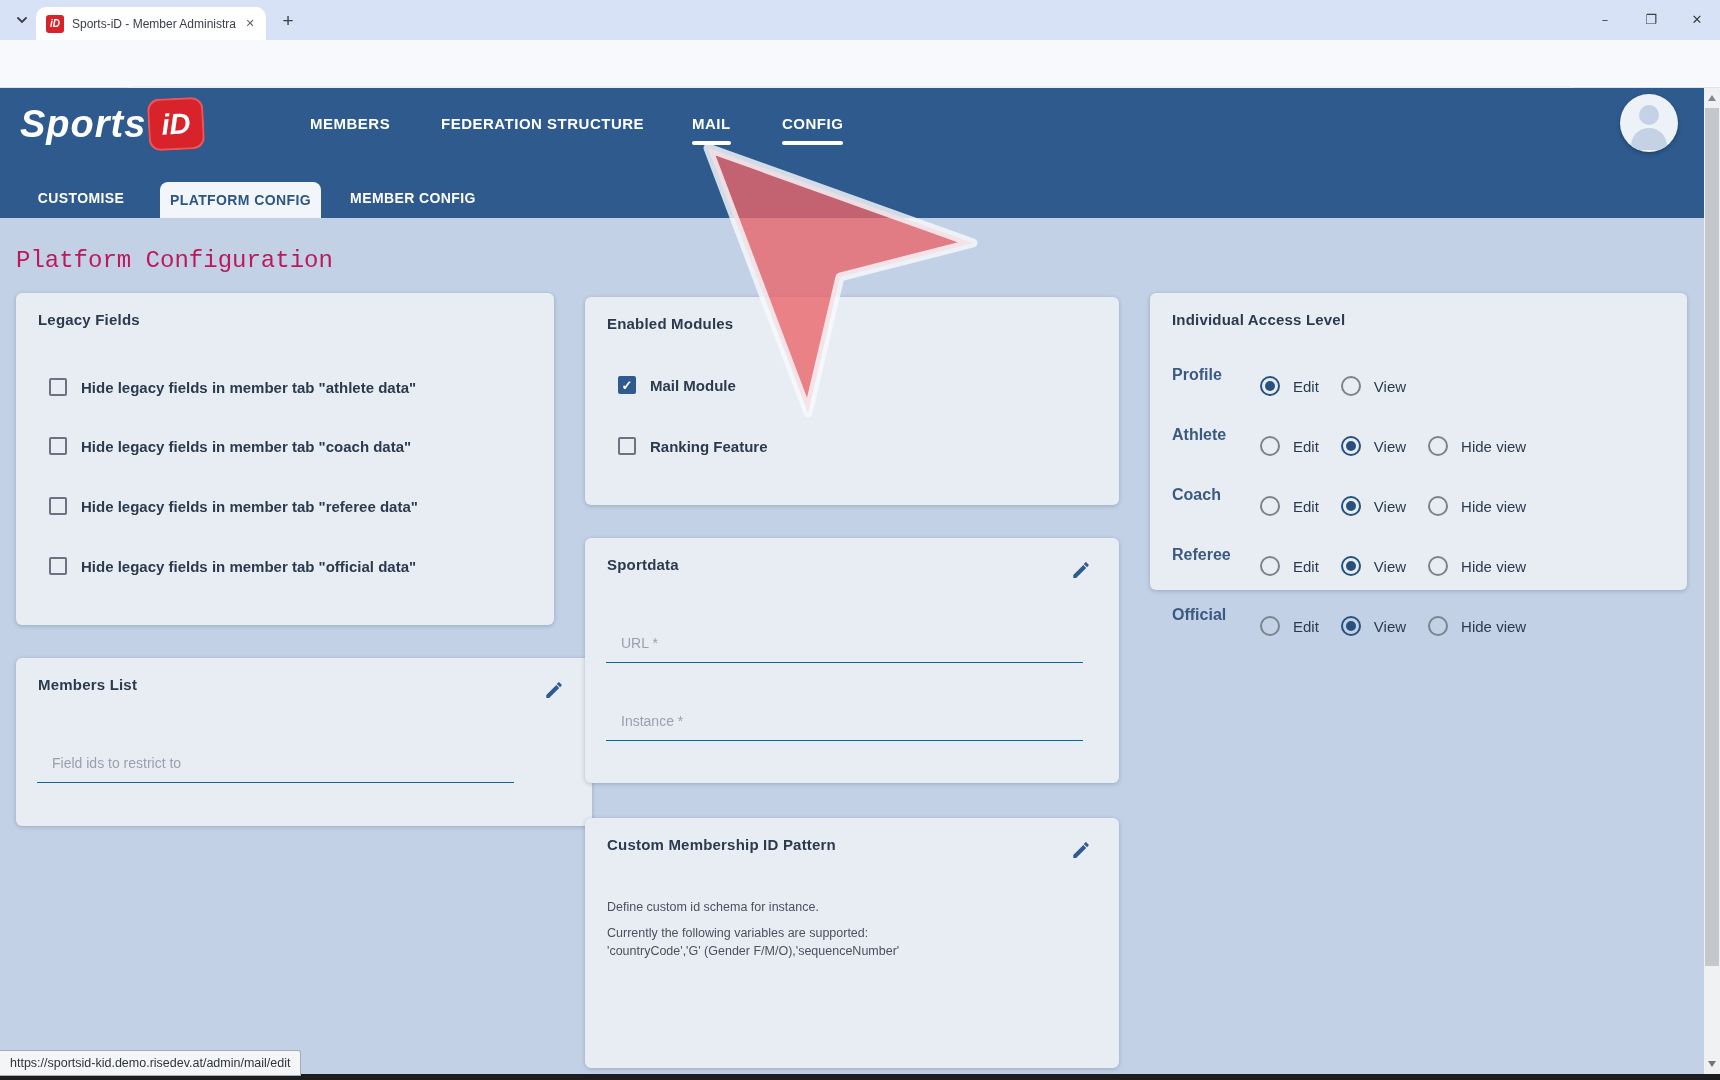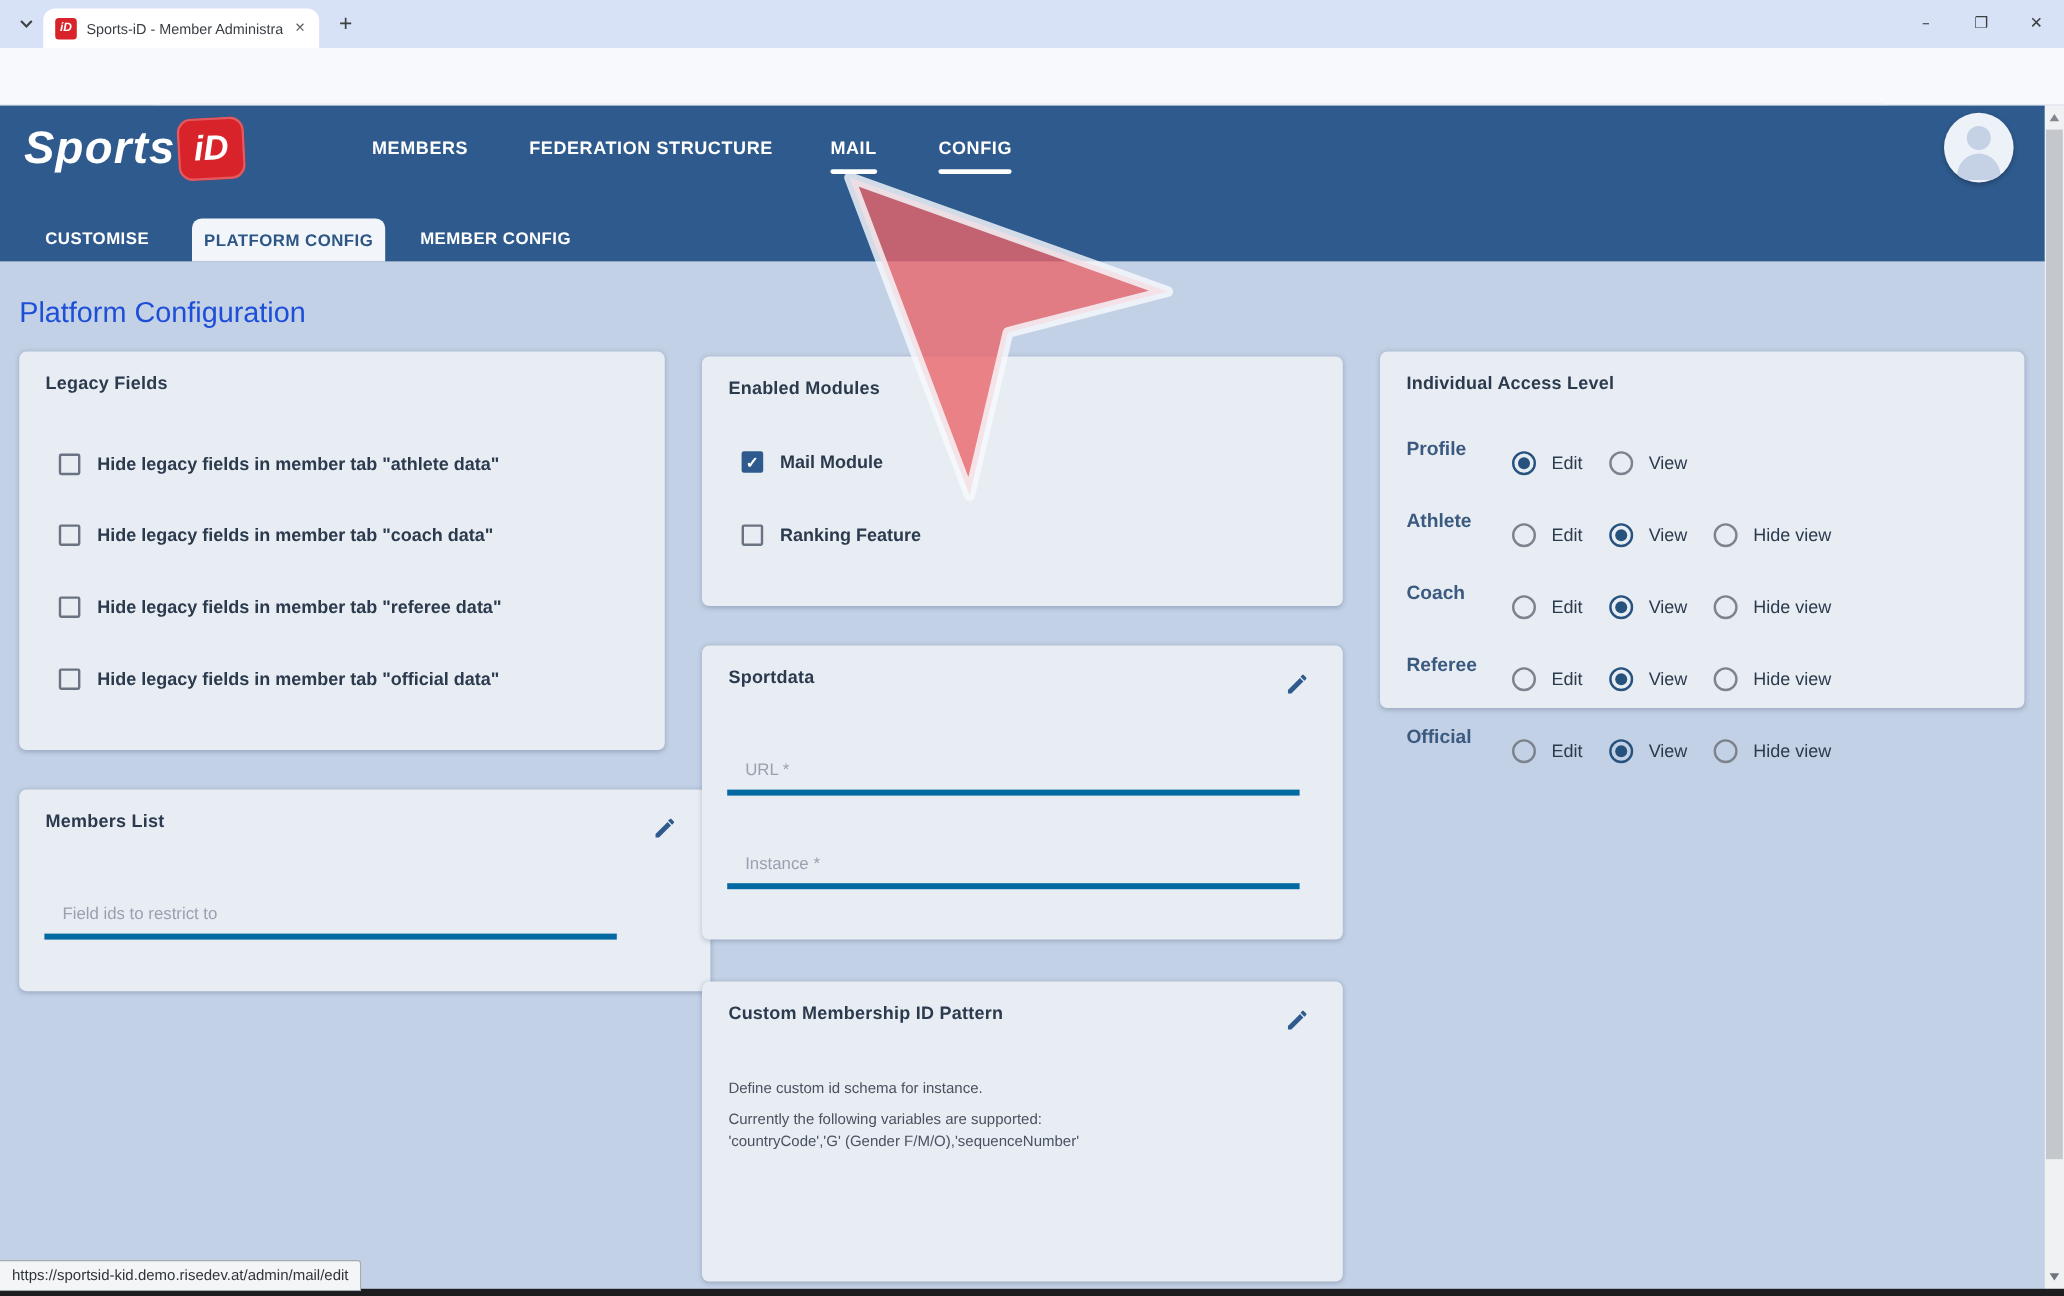--- a/index.html
+++ b/index.html
@@ -55,42 +55,42 @@
               background:#edf1f8;cursor:pointer;overflow:hidden;box-shadow:0 2px 4px rgba(0,0,0,.25);}
   .hdr-avatar .head{position:absolute;left:19px;top:11px;width:20px;height:20px;border-radius:50%;background:#c5d1e4;}
   .hdr-avatar .body{position:absolute;left:11px;top:34px;width:36px;height:22px;border-radius:18px 18px 0 0;background:#c5d1e4;}
   .subnav-item{position:absolute;top:102px;transform:translateX(-50%);color:#fff;font-size:14px;
                font-weight:700;letter-spacing:.4px;cursor:pointer;}
   .subnav-active-tab{position:absolute;left:160px;top:94px;width:161px;height:36px;background:#f2f6fb;
                border-radius:8px 8px 0 0;display:flex;align-items:center;justify-content:center;
                color:#2d5684;font-size:14px;font-weight:700;letter-spacing:.4px;cursor:pointer;}
   
   .content{position:absolute;left:0;top:218px;width:1704px;height:856px;background:#c3d1e6;}
-  .page-title{position:absolute;left:16px;top:29px;font-size:24px;font-weight:500;color:#1d4ed8;}
+  .page-title{position:absolute;left:16px;top:29px;font-size:24px;font-weight:500;color:#be185d;font-family:Liberation Mono, monospace;}
   .card{position:absolute;background:#e8edf4;border-radius:6px;box-shadow:0 1px 4px rgba(40,60,90,.28);}
   .card-title{position:absolute;left:22px;top:18px;font-size:15px;font-weight:700;color:#2b3a4d;letter-spacing:.2px;}
   .pencil-btn{position:absolute;right:26px;top:20px;width:24px;height:24px;cursor:pointer;
               display:flex;align-items:center;justify-content:center;}
   .cbx-row{position:absolute;left:33px;height:24px;display:flex;align-items:center;gap:14px;cursor:pointer;}
   .cbx{width:18px;height:18px;box-sizing:border-box;border:2px solid #697381;border-radius:2px;
        display:flex;align-items:center;justify-content:center;background:transparent;}
   .cbx .tick{display:none;color:#fff;font-size:13px;font-weight:700;line-height:1;}
   .cbx.checked{background:#2e5a8d;border-color:#2e5a8d;}
   .cbx.checked .tick{display:block;}
   .cbx-label{font-size:15px;font-weight:600;color:#2b3a4d;}
   .acc-row{position:absolute;left:22px;height:40px;display:flex;align-items:center;}
   .acc-label{width:88px;font-size:16px;font-weight:700;color:#3b5a80;position:relative;top:-11px;}
   .radio{width:20px;height:20px;box-sizing:border-box;border:2px solid #7c838d;border-radius:50%;
          position:relative;flex:0 0 auto;cursor:pointer;}
   .radio.selected{border-color:#27527e;}
   .radio.selected::after{content:"";position:absolute;left:3px;top:3px;width:10px;height:10px;
          border-radius:50%;background:#27527e;}
   .radio-label{font-size:15px;font-weight:500;color:#2b3a4d;margin:0 22px 0 13px;cursor:pointer;}
   .field{position:absolute;left:21px;width:477px;height:40px;background:transparent;border:none;
-         border-bottom:5px solid #0369a1;outline:none;font-size:14px;color:#333;padding:0 0 0 15px;
+         border-bottom:1px solid #0369a1;outline:none;font-size:14px;color:#333;padding:0 0 0 15px;
          box-sizing:border-box;font-family:"Liberation Sans",sans-serif;}
   .field::placeholder{color:#98a1ad;opacity:1;}
   .desc{position:absolute;left:22px;font-size:12.5px;color:#49525f;line-height:1.45;}
   
   .scrollbar{position:absolute;left:1704px;top:88px;width:16px;height:986px;background:#f0f1f3;}
   .sb-up{position:absolute;left:4px;top:7px;width:0;height:0;border-left:4px solid transparent;
          border-right:4px solid transparent;border-bottom:6px solid #81878f;cursor:pointer;}
   .sb-thumb{position:absolute;left:1px;top:20px;width:14px;height:858px;background:#c4c8cd;cursor:pointer;}
   .sb-down{position:absolute;left:4px;bottom:7px;width:0;height:0;border-left:4px solid transparent;
          border-right:4px solid transparent;border-top:6px solid #6e747c;cursor:pointer;}

